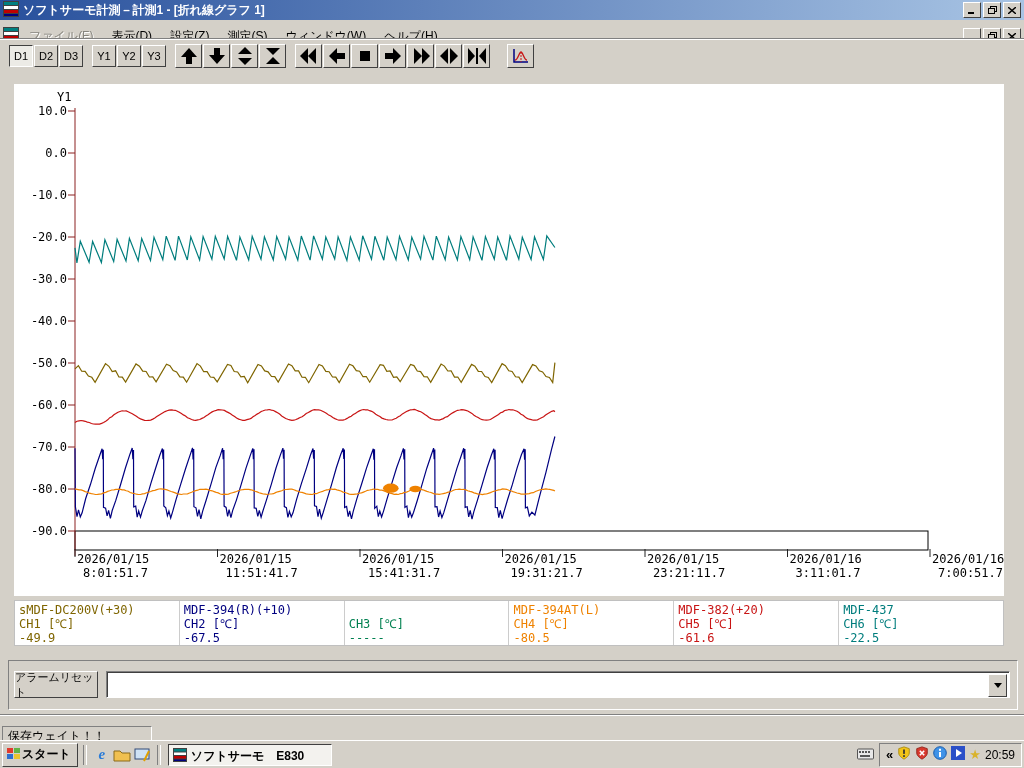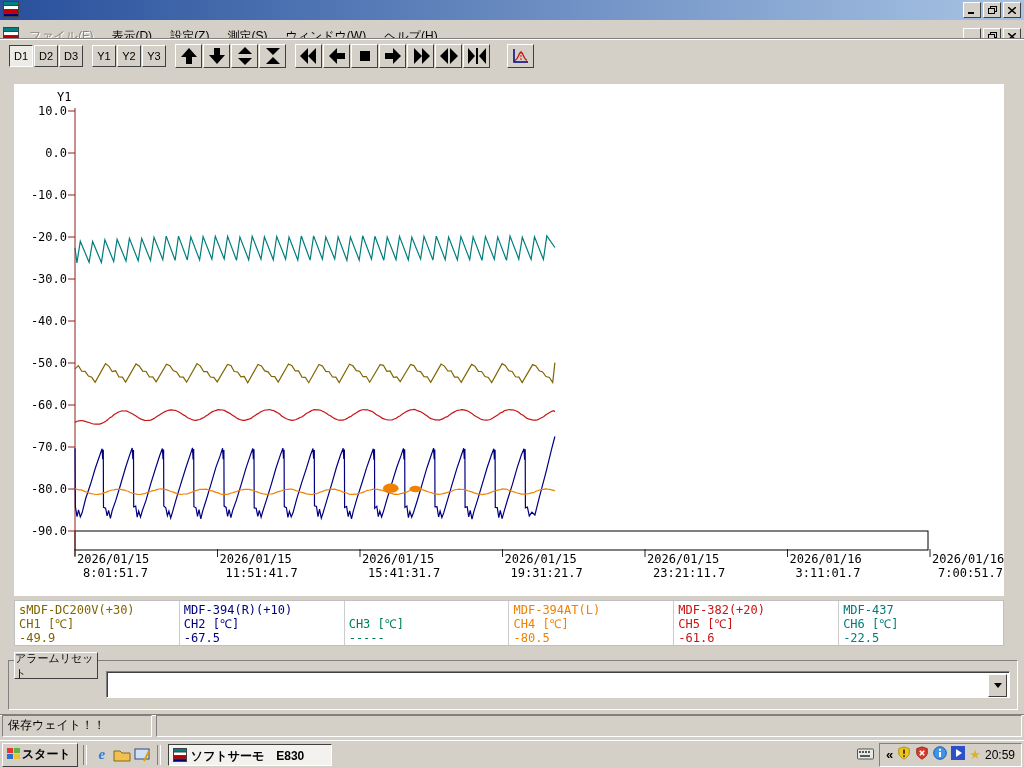--- a/index.html
+++ b/index.html
@@ -32,31 +32,31 @@
   
   .legend{position:absolute;left:14px;top:600px;width:990px;height:46px;background:#fff;
     display:flex;border:1px solid #c0c0c0;box-sizing:border-box;
     font-family:"DejaVu Sans Mono","Liberation Mono",monospace;font-size:12px;line-height:14px;}
   .cell{flex:1;padding:2px 0 0 4px;box-sizing:border-box;border-right:1px solid #cccccc;overflow:hidden;}
   .cell:last-child{border-right:none;}
   .cell div{height:14px;white-space:pre;}
   
   .alarm-groove{position:absolute;left:8px;top:660px;width:1008px;height:48px;
     border:1px solid;border-color:#808080 #fff #fff #808080;}
-  .alarm-btn{position:absolute;left:14px;top:652px;width:84px;height:27px;background:#d4d0c8;
+  .alarm-btn{position:absolute;left:14px;top:671px;width:84px;height:27px;background:#d4d0c8;
     border:1px solid;border-color:#fff #404040 #404040 #fff;display:flex;align-items:center;
     justify-content:center;font-size:11px;box-sizing:border-box;}
   .combo{position:absolute;left:106px;top:671px;width:904px;height:27px;background:#fff;
     border:1px solid;border-color:#808080 #fff #fff #808080;box-shadow:inset 1px 1px 0 #404040;box-sizing:border-box;}
   .combo-btn{position:absolute;right:2px;top:2px;width:17px;height:21px;background:#d4d0c8;
     border:1px solid;border-color:#fff #404040 #404040 #fff;display:flex;align-items:center;justify-content:center;}
   
   .statusbar{position:absolute;left:0;top:714px;width:1024px;height:26px;background:#d4d0c8;
     border-top:1px solid #808080;box-shadow:inset 0 1px 0 #fff;display:flex;gap:4px;
-    padding:0 2px 3px 2px;box-sizing:border-box;font-size:12px;}
+    padding:11px 2px 3px 2px;box-sizing:border-box;font-size:12px;flex-direction:column;}
   .spanel{border:1px solid;border-color:#808080 #fff #fff #808080;padding:1px 5px;box-sizing:border-box;}
   .sp1{width:150px;}.sp2{flex:1;}
   
   .taskbar{position:absolute;left:0;top:740px;width:1024px;height:28px;background:#d4d0c8;
     border-top:1px solid #fff;display:flex;align-items:center;padding:0 2px;box-sizing:border-box;}
   .start-btn{height:22px;display:flex;align-items:center;gap:1px;padding:0 6px 0 3px;background:#d4d0c8;
     border:1px solid;border-color:#fff #404040 #404040 #fff;font-weight:bold;font-size:12px;}
   .tb-div{width:2px;height:20px;border-left:1px solid #808080;border-right:1px solid #fff;margin:0 5px;}
   .ql{width:20px;height:20px;display:flex;align-items:center;justify-content:center;}
   .task-btn{width:164px;height:22px;display:flex;align-items:flex-end;gap:4px;padding:0 4px;
@@ -77,20 +77,21 @@
   <div class="titlebar">
     <span>
       <svg width="16" height="16">
           <rect width="16" height="16" fill="#404040"></rect>
           <rect x="1" y="1" width="14" height="3" fill="#008080"></rect>
           <rect x="1" y="5" width="14" height="3" fill="#fff"></rect>
           <rect x="1" y="9" width="14" height="3" fill="#c00000"></rect>
           <rect x="1" y="13" width="14" height="2" fill="#000080"></rect>
         </svg>
     </span>
+    <span>ソフトサーモ計測－計測1 - [折れ線グラフ 1]</span>
     <span class="win-btns">
       <span class="wbtn">
           <svg width="8" height="7">
             <rect x="0" y="5" width="6" height="2" fill="#000"></rect>
           </svg>
         </span>
       <span class="wbtn">
           <svg width="9" height="8">
             <rect x="2.5" y="0.5" width="6" height="5" fill="none" stroke="#000"></rect>
             <rect x="0.5" y="2.5" width="6" height="5" fill="#d4d0c8" stroke="#000"></rect>

